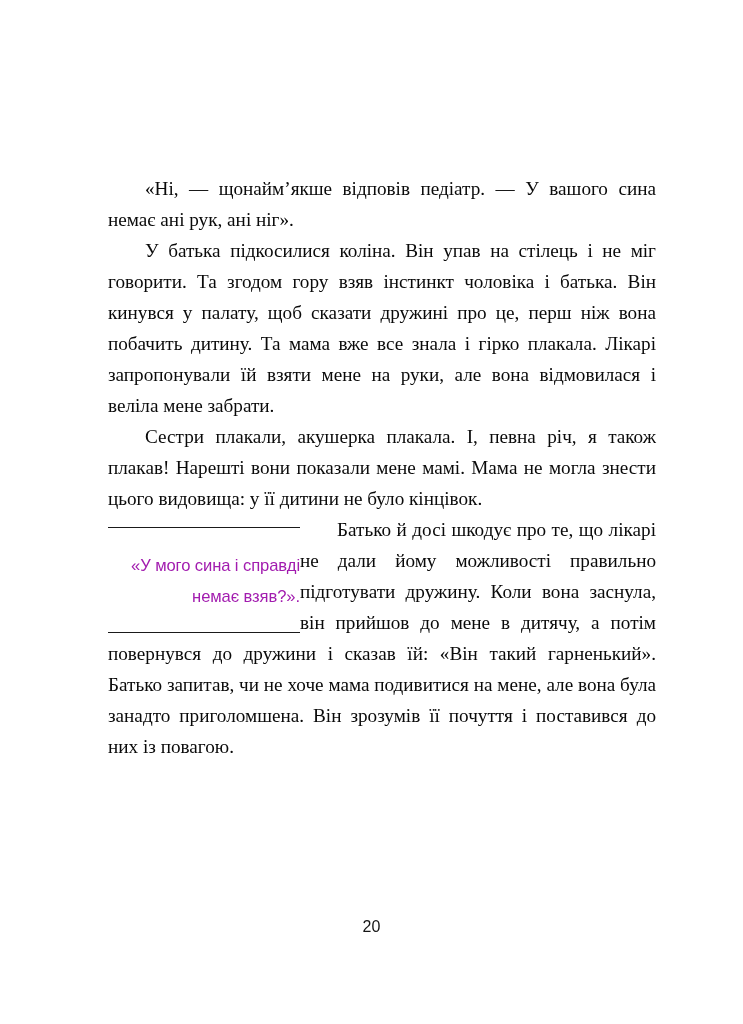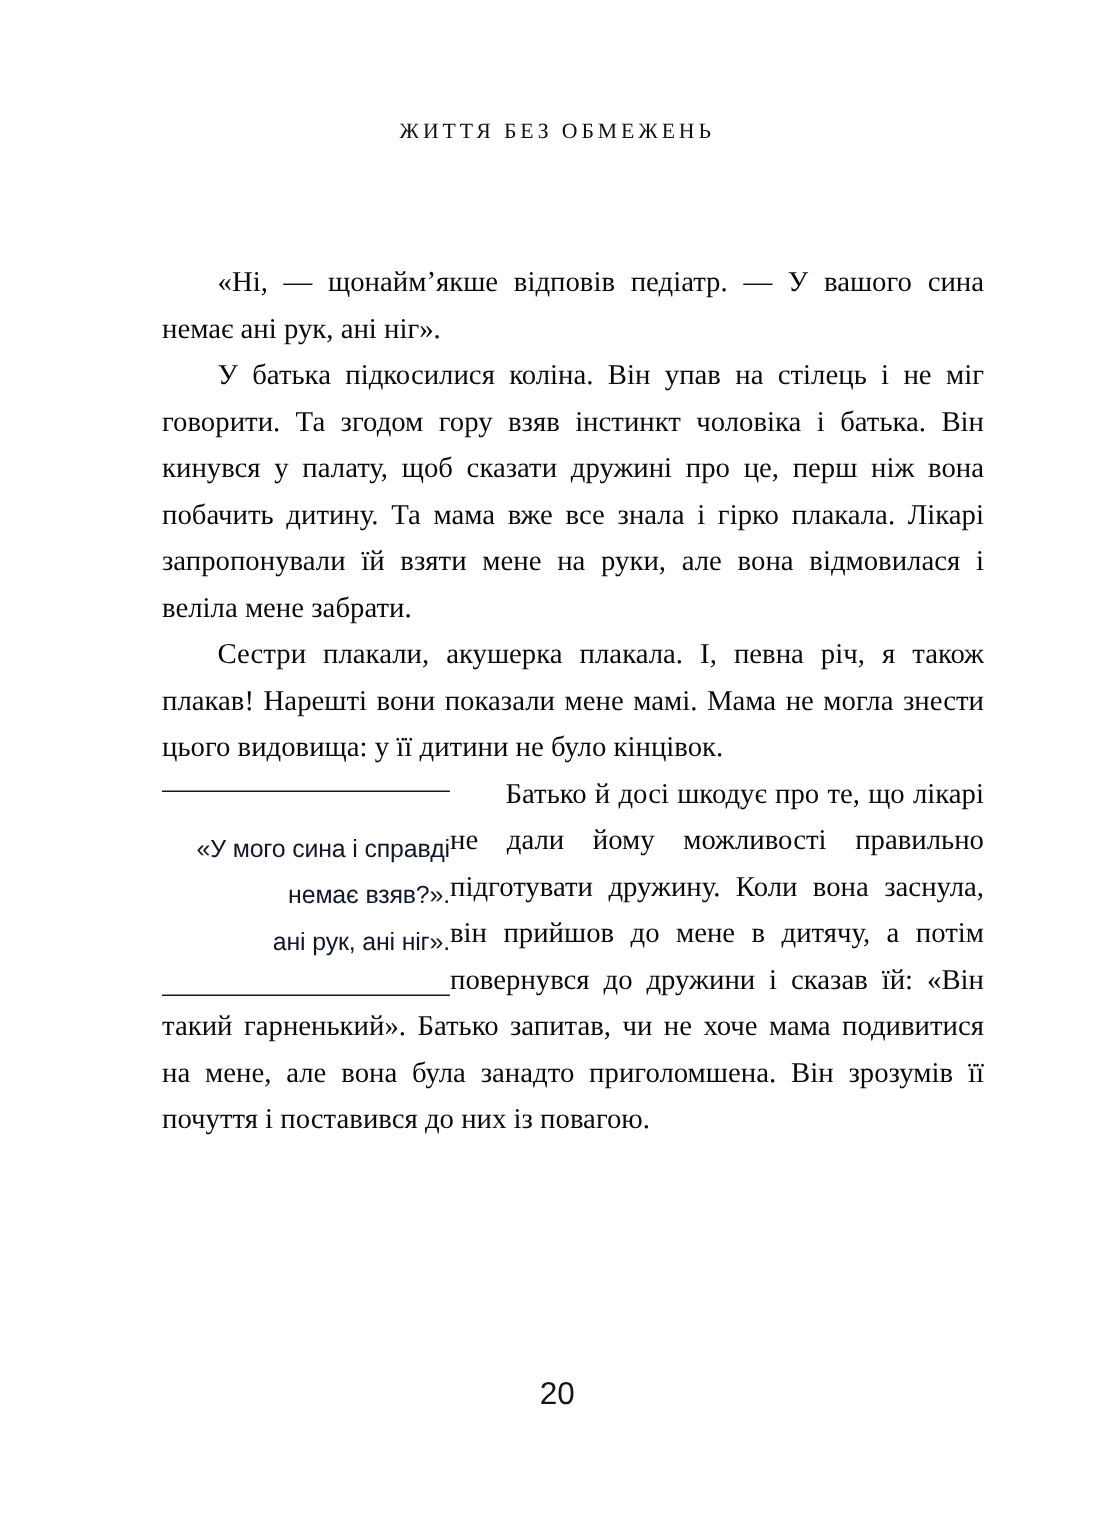--- a/index.html
+++ b/index.html
@@ -84,69 +84,67 @@
 
   .pullquote-rule.bottom {
     margin-top: 20px;
   }
 
   .pullquote-text {
     font-family: "Liberation Sans", "DejaVu Sans", sans-serif;
     font-size: 16.6px;
     line-height: 31px;
     text-align: right;
-    color: #0f172a;
+    color: #a21caf;
     text-indent: 0;
     letter-spacing: -0.1px;
   }
 
   .pullquote-text .qline {
     display: block;
     white-space: nowrap;
   }
 
   
   .folio {
     position: absolute;
     left: 0;
     top: 918px;
     width: 743px;
     text-align: center;
     font-family: "Liberation Sans", "DejaVu Sans", sans-serif;
-    font-size: 21px;
+    font-size: 16px;
     color: #151515;
   }
 </style>
 </head>
 <body>
 
 <div class="page">
 
-  <div class="running-header">Життя без обмежень</div>
 
   <div class="text-block">
 
     <p class="no-indent" style="text-indent:37px;">
       <span>«Ні, — щонайм’якше відповів педіатр. — У вашого сина немає ані рук, ані ніг».</span>
     </p>
 
     <p>
       <span>У батька підкосилися коліна. Він упав на стілець і не міг говорити. Та згодом гору взяв інстинкт чоловіка і батька. Він кинувся у палату, щоб сказати дружині про це, перш ніж вона побачить дитину. Та мама вже все знала і гірко плакала. Лікарі запропонували їй взяти мене на руки, але вона відмовилася і веліла мене забрати.</span>
     </p>
 
     <p>
       <span>Сестри плакали, акушерка плакала. І, певна річ, я також плакав! Нарешті вони показали мене мамі. Мама не могла знести цього видовища: у її дитини не було кінцівок.</span>
     </p>
 
     <div class="pullquote">
       <div class="pullquote-rule top"></div>
       <div class="pullquote-text">
         <span class="qline">«У мого сина і справді</span>
         <span class="qline">немає взяв?».</span>
-        <span class="qline">ані рук, ані ніг».</span>
       </div>
       <div class="pullquote-rule bottom"></div>
     </div>
 
 
     <p>
       <span>Батько й досі шкодує про те, що лікарі не дали йому можливості правильно підготувати дружину. Коли вона заснула, він прийшов до мене в дитячу, а потім повернувся до дружини і сказав їй: «Він такий гарненький». Батько запитав, чи не хоче мама подивитися на мене, але вона була занадто приголомшена. Він зрозумів її почуття і поставився до них із повагою.</span>
     </p>
 
   </div>

